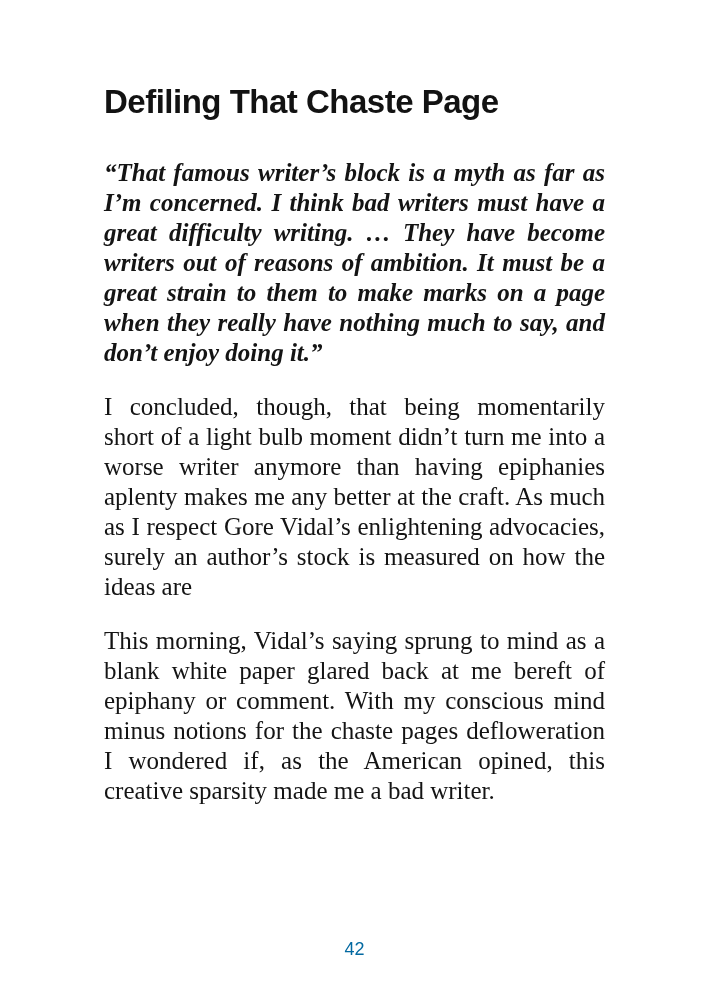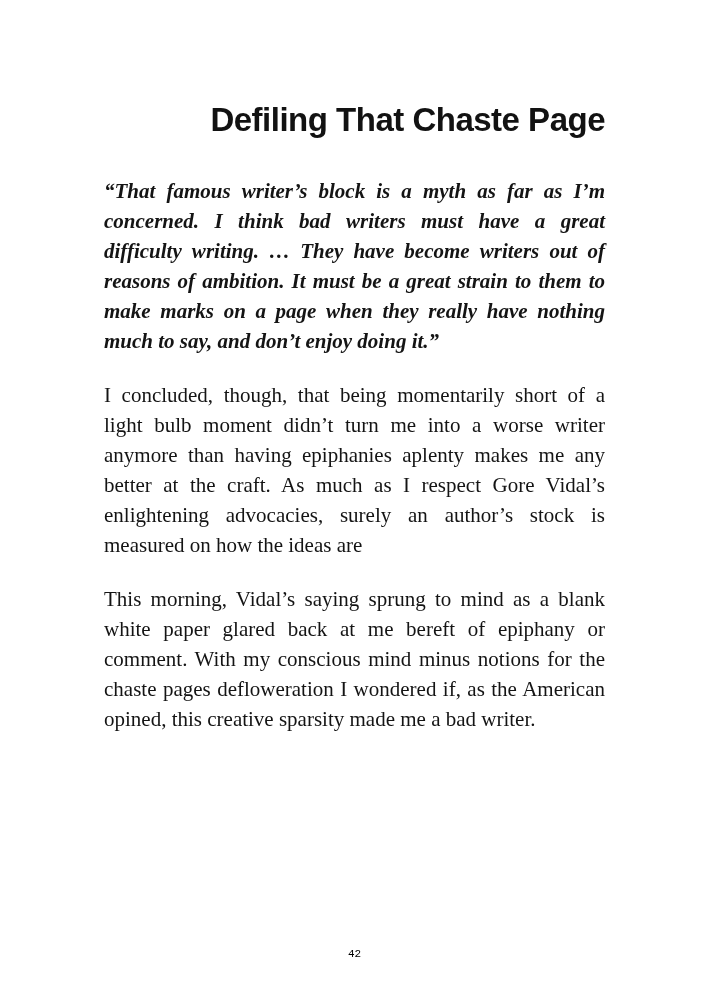--- a/index.html
+++ b/index.html
@@ -16,45 +16,45 @@
     box-sizing: border-box;
     padding: 60px 104px 60px 104px;
     overflow: hidden;
   }
   .doc-title {
     font-family: "Liberation Sans", sans-serif;
     font-weight: 700;
     font-size: 33px;
     line-height: 1.2;
     letter-spacing: -0.5px;
-    text-align: right;
+    text-align: left;
     color: #121212;
-    margin: 40px 0 36px 0;
+    margin: 22px 0 36px 0;
   }
   .para {
     font-family: "Liberation Serif", serif;
-    font-size: 21px;
+    font-size: 25px;
     line-height: 30px;
     text-align: justify;
     color: #141414;
     margin: 0 0 24px 0;
   }
   .para.quote {
     font-weight: 700;
     font-style: italic;
   }
   .page-number {
     position: absolute;
     left: 0;
     right: 0;
     bottom: 32px;
     text-align: center;
-    font-family: Liberation Mono, monospace;
-    font-size: 11px;
-    color: #000000;
+    font-family: Liberation Sans, sans-serif;
+    font-size: 18px;
+    color: #0369a1;
   }
 </style>
 </head>
 <body>
 
 <div class="page">
 
   <h1 class="doc-title">Defiling That Chaste Page</h1>
 
   <p class="para quote">“That famous writer’s block is a myth as far as I’m concerned. I think bad writers must have a great difficulty writing. … They have become writers out of reasons of ambition. It must be a great strain to them to make marks on a page when they really have nothing much to say, and don’t enjoy doing it.”</p>

